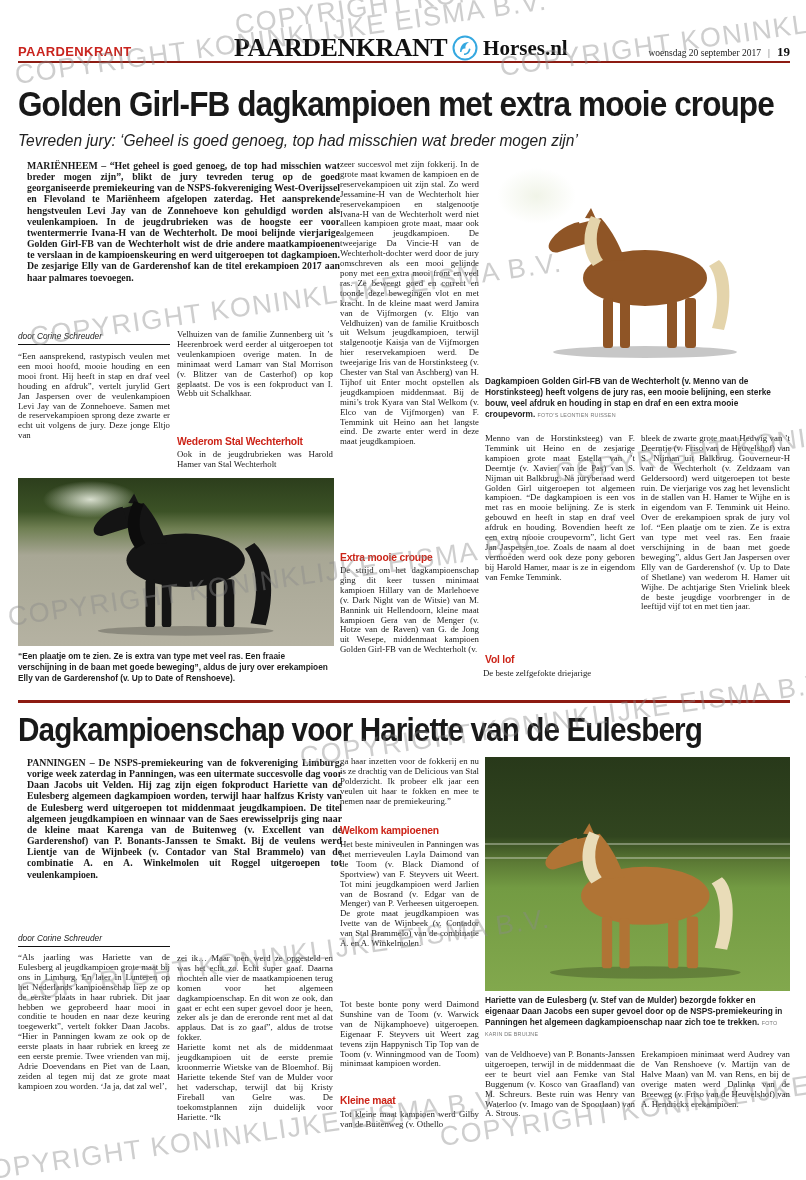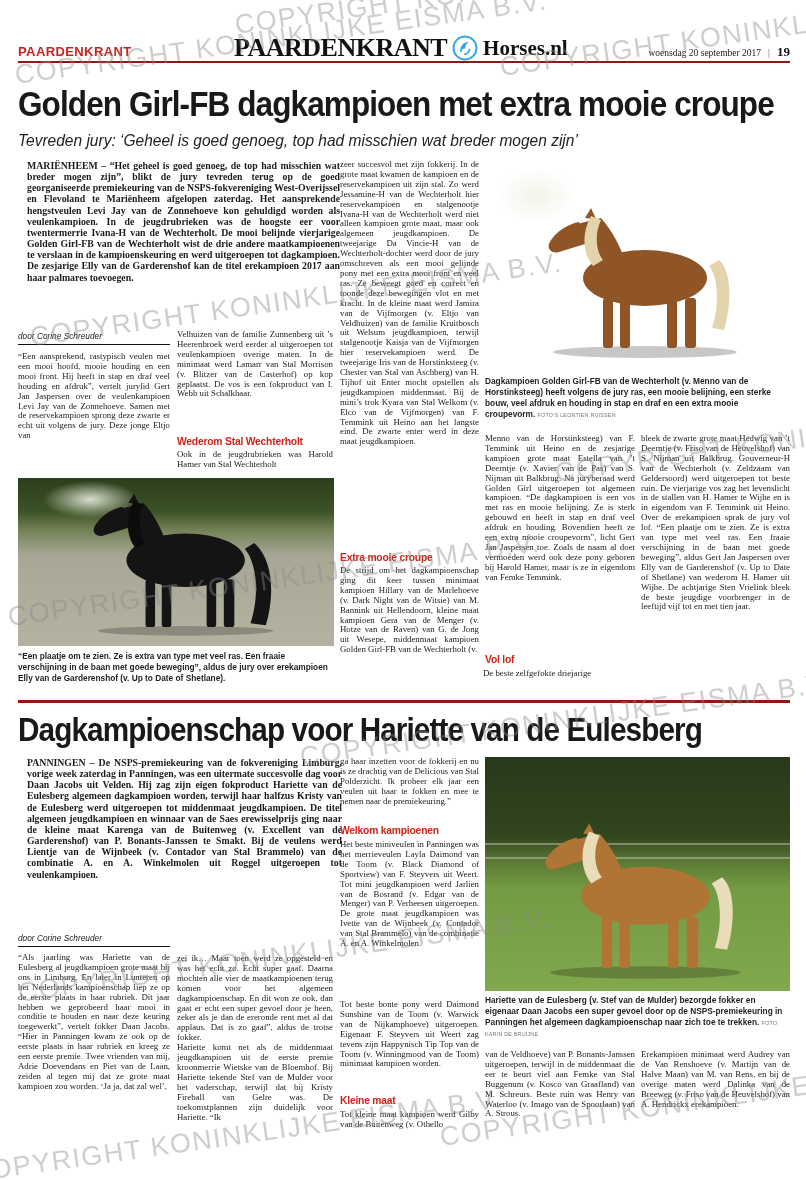--- a/index.html
+++ b/index.html
@@ -100,21 +100,21 @@
       <path d="M52,14 C40,16 26,26 22,36 C20,42 26,46 32,44 L58,36 Z" fill="#141414"></path>
       <path d="M58,10 L64,0 L69,11 Z" fill="#141414"></path>
       <path d="M64,8 C54,26 56,46 66,58 L76,52 C68,42 68,24 74,12 Z" fill="#0c0c0c"></path>
       <rect x="76" y="90" width="10" height="50" rx="3" fill="#141414"></rect>
       <rect x="93" y="92" width="10" height="48" rx="3" fill="#141414"></rect>
       <rect x="140" y="92" width="10" height="48" rx="3" fill="#141414"></rect>
       <rect x="158" y="90" width="11" height="50" rx="3" fill="#141414"></rect>
     </svg>
   </div>
   <div class="abs caption z10" style="left:18px;top:651px;width:316px;height:44px;">
-    <span>“Een plaatje om te zien. Ze is extra van type met veel ras. Een fraaie verschijning in de baan met goede beweging”, aldus de jury over erekampioen Elly van de Garderenshof (v. Up to Date of Shetlane).</span>
+    <span>“Een plaatje om te zien. Ze is extra van type met veel ras. Een fraaie verschijning in de baan met goede beweging”, aldus de jury over erekampioen Elly van de Garderenshof (v. Up to Date of Renshoeve).</span>
   </div>
 
   <div class="abs bt z10" style="left:340px;top:160px;width:139px;height:390px;">zeer succesvol met zijn fokkerij. In de grote maat kwamen de kampioen en de reservekampioen uit zijn stal. Zo werd Jessamine-H van de Wechterholt hier reservekampioen en stalgenootje Ivana-H van de Wechterholt werd niet alleen kampioen grote maat, maar ook algemeen jeugdkampioen. De tweejarige Da Vincie-H van de Wechterholt-dochter werd door de jury omschreven als een mooi gelijnde pony met een extra mooi front en veel ras. Ze beweegt goed en correct en toonde deze bewegingen vlot en met kracht. In de kleine maat werd Jamira van de Vijfmorgen (v. Eltjo van Veldhuizen) van de familie Kruitbosch uit Welsum jeugdkampioen, terwijl stalgenootje Kaisja van de Vijfmorgen hier reservekampioen werd. De tweejarige Iris van de Horstinksteeg (v. Chester van Stal van Aschberg) van H. Tijhof uit Enter mocht opstellen als jeugdkampioen middenmaat. Bij de mini’s trok Kyara van Stal Welkom (v. Elco van de Vijfmorgen) van F. Temmink uit Heino aan het langste eind. De zwarte enter werd in deze maat jeugdkampioen.</div>
   <div class="abs colhead z10" style="left:340px;top:552px;">Extra mooie croupe</div>
   <div class="abs bt z10" style="left:340px;top:566px;width:139px;height:126px;">De strijd om het dagkampioenschap ging dit keer tussen minimaat kampioen Hillary van de Marlehoeve (v. Dark Night van de Witsie) van M. Bannink uit Hellendoorn, kleine maat kampioen Gera van de Menger (v. Hotze van de Raven) van G. de Jong uit Wesepe, middenmaat kampioen Golden Girl-FB van de Wechterholt (v.</div>
 
   <div class="abs photo photo2" style="left:485px;top:160px;width:305px;height:212px;">
     <svg class="abs" style="left:42px;top:48px;" width="220" height="150" viewBox="0 0 220 150">
       <ellipse cx="118" cy="144" rx="92" ry="6" fill="rgba(0,0,0,.22)"></ellipse>
       <path d="M192,52 C206,64 204,100 197,122 L185,120 C193,98 191,68 182,58 Z" fill="#e4d4ab"></path>

